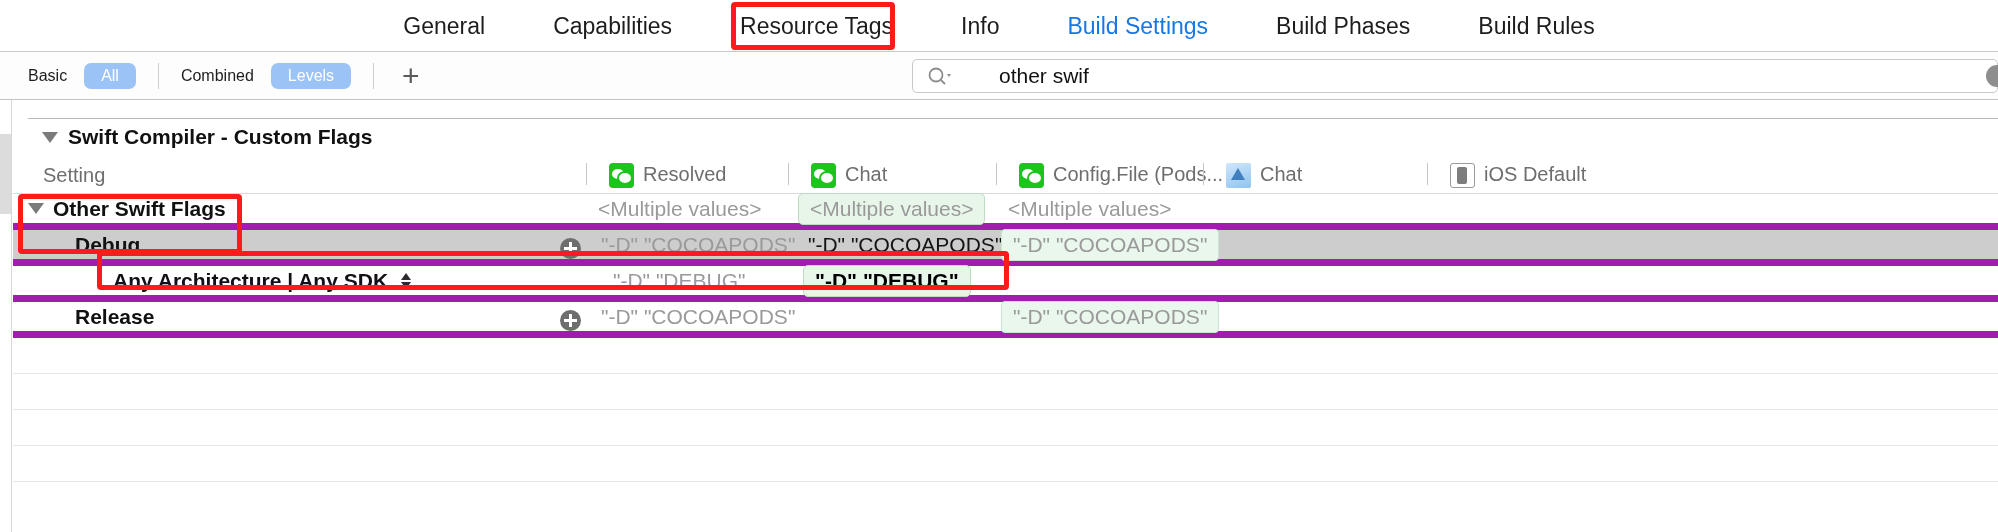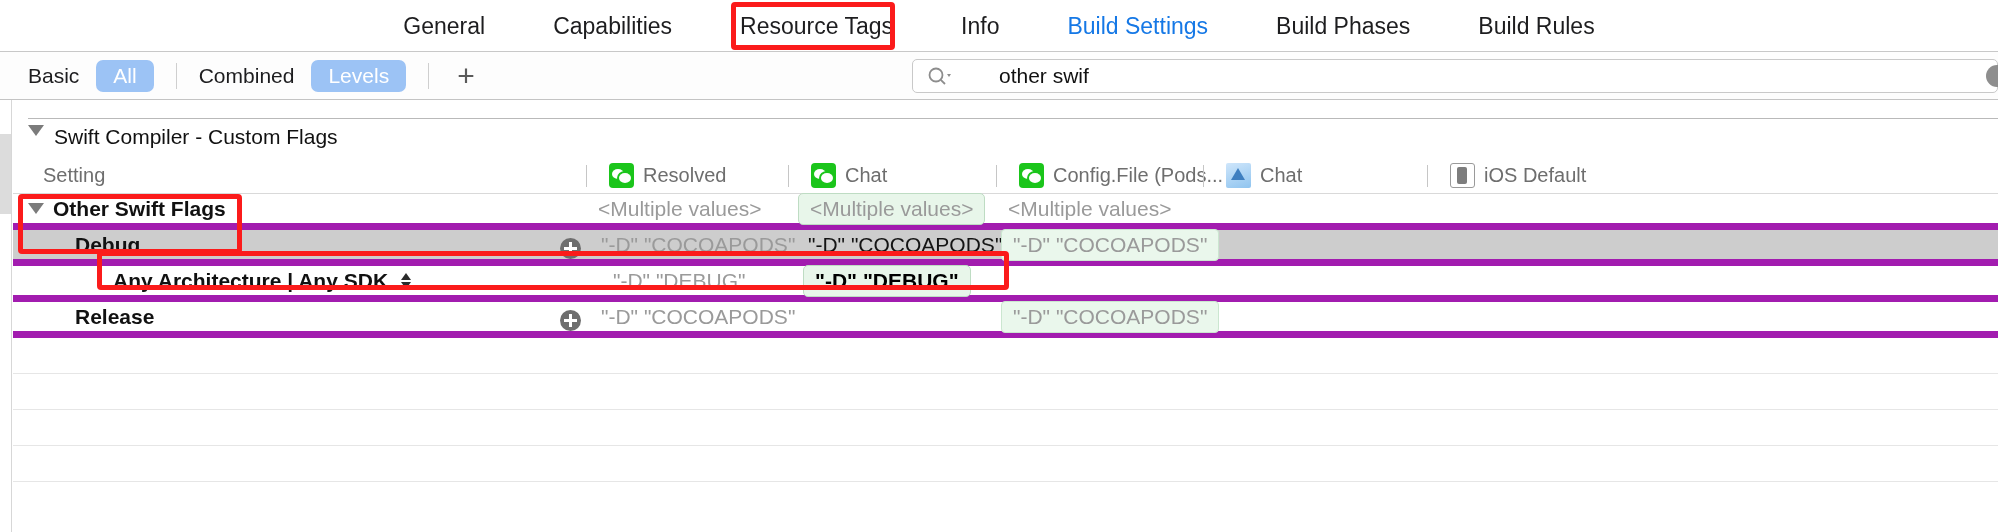--- a/index.html
+++ b/index.html
@@ -34,21 +34,21 @@
   
   .filterbar {
     position: relative;
     height: 48px;
     background: #fdfdfd;
     display: flex;
     align-items: center;
     border-bottom: 1px solid #c4c4c4;
     padding-left: 28px;
   }
-  .fseg { font-size: 21px; color: #1d1d1f; white-space: nowrap; cursor: default; }
+  .fseg { font-size: 16px; color: #1d1d1f; white-space: nowrap; cursor: default; }
   .fseg.pill {
     background: #9cc3f5;
     color: #ffffff;
     border-radius: 7px;
     padding: 4px 17px;
     margin: 0 0px;
   }
   .fspace-s { width: 17px; }
   .fdivider {
     width: 1px; height: 26px; background: #cfcfcf; margin: 0 22px;
@@ -100,41 +100,41 @@
   }
 
   .content { position: absolute; left: 13px; right: 0; top: 0; bottom: 0; }
 
   .sectionsep {
     position: absolute; left: 15px; right: 0px; top: 18px;
     height: 1px; background: #b9b9b9;
   }
 
   .sectionhdr {
-    position: absolute; left: 15px; top: 25px;
-    display: flex; gap: 10px;
-    font-size: 21px; font-weight: normal; color: #111;
+    position: absolute; left: 29px; top: 25px;
+    display: flex; align-items: center; gap: 10px;
+    font-size: 21px; font-weight: bold; color: #111;
   }
 
   .tri {
     width: 0; height: 0;
     border-left: 8px solid transparent;
     border-right: 8px solid transparent;
     border-top: 11px solid #7b7b7b;
   }
 
   
   .colhdr {
     position: absolute; left: 0px; right: 0px; top: 58px;
     height: 36px;
     display: flex; align-items: center;
     border-bottom: 1px solid #d9d9d9;
   }
   .colhdr-cell {
-    display: flex; align-items: center; gap: 9px;
+    display: flex; gap: 9px;
     font-size: 20px; color: #6e6e6e; white-space: nowrap;
   }
   .vline { width: 1px; height: 22px; background: #c6c6c6; margin-right: 13px; }
 
   
   .ic { width: 25px; height: 25px; border-radius: 4px; flex: none; }
   .ic-wechat { background: #1bc51b; position: relative; }
   .ic-wechat::before {
     content: ""; position: absolute; left: 3px; top: 6px;
     width: 12px; height: 10px; border-radius: 50%; background: #ffffff;

